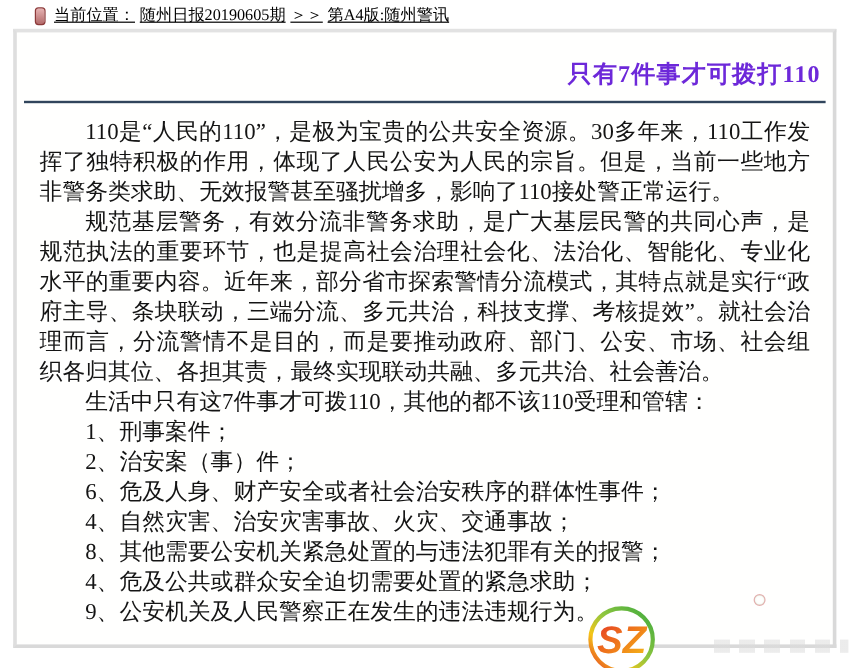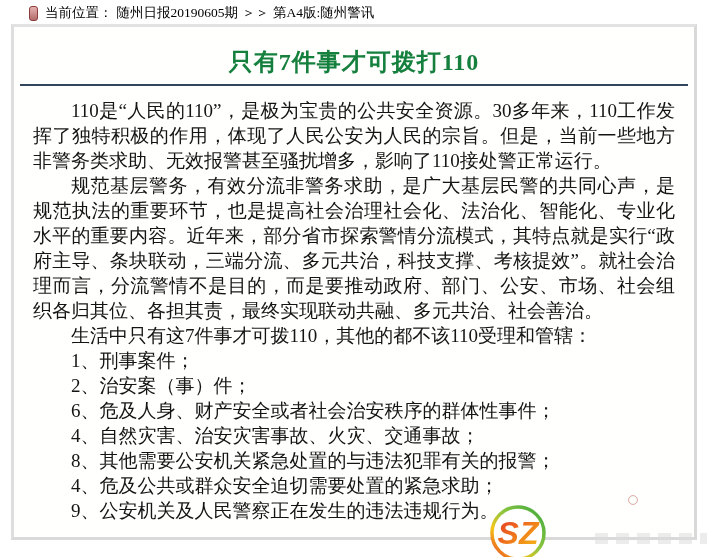--- a/index.html
+++ b/index.html
@@ -6,42 +6,42 @@
   body {
     width:708px; height:557px; position:relative; overflow:hidden;
     background:#ffffff;
     font-family:"Liberation Serif","DejaVu Serif",serif;
   }
 
   
   .breadcrumb {
     position:absolute; top:3px; left:29px; height:20px;
     display:flex; align-items:center;
-    font-size:13.5px; color:#000; white-space:nowrap;
+    font-size:13.5px; color:#000; white-space:nowrap;text-decoration:underline;
   }
   .crumb-icon {
     width:7px; height:13px; margin-right:7px;
     border:1px solid #8d3a3a; border-radius:3px;
     background:linear-gradient(180deg,#e6b3b3,#b36a6a);
   }
   .breadcrumb span { margin-right:4px; }
 
   
   .content-box {
     position:absolute; left:11px; top:24px;
     width:680px; height:510px;
     background:#fffffe;
     border:3px solid #d9d9d9;
     border-top-color:#e2e2e2; border-left-color:#dedede;
   }
 
   .article-title {
     margin:24px 10px 0 10px;
-    text-align:center;
-    font-size:24px; font-weight:bold; color:#15803d;
+    text-align:right;
+    font-size:20px; font-weight:bold; color:#6d28d9;
     letter-spacing:1px;
     line-height:23px;
   }
   .title-rule {
     height:2px; margin:10px 6px 0 6px;
     background:#31455c;
   }
 
   .article-body {
     padding:12px 19px 0 19px;

